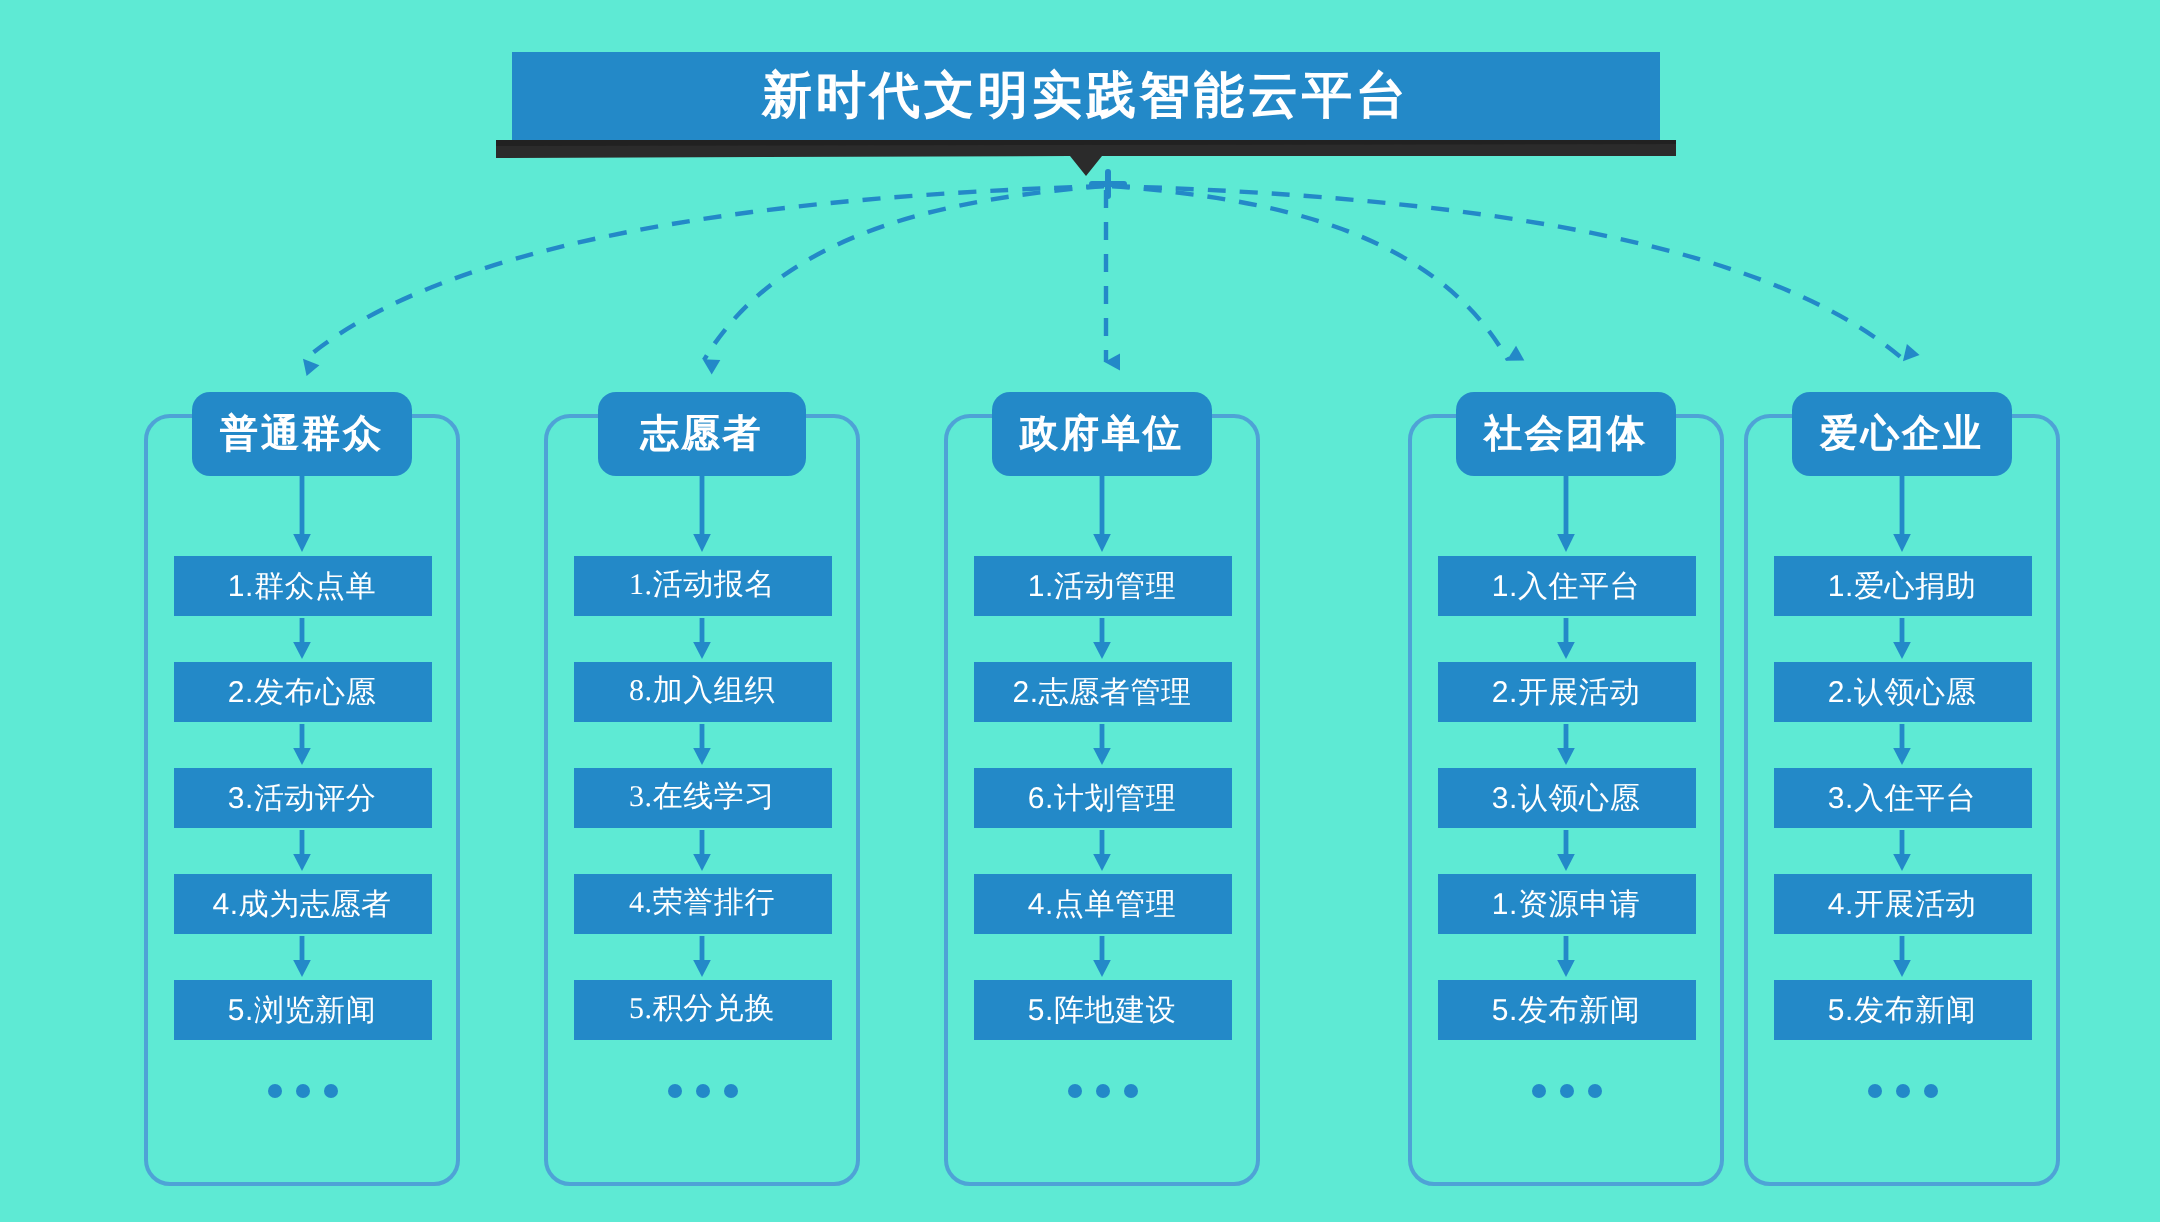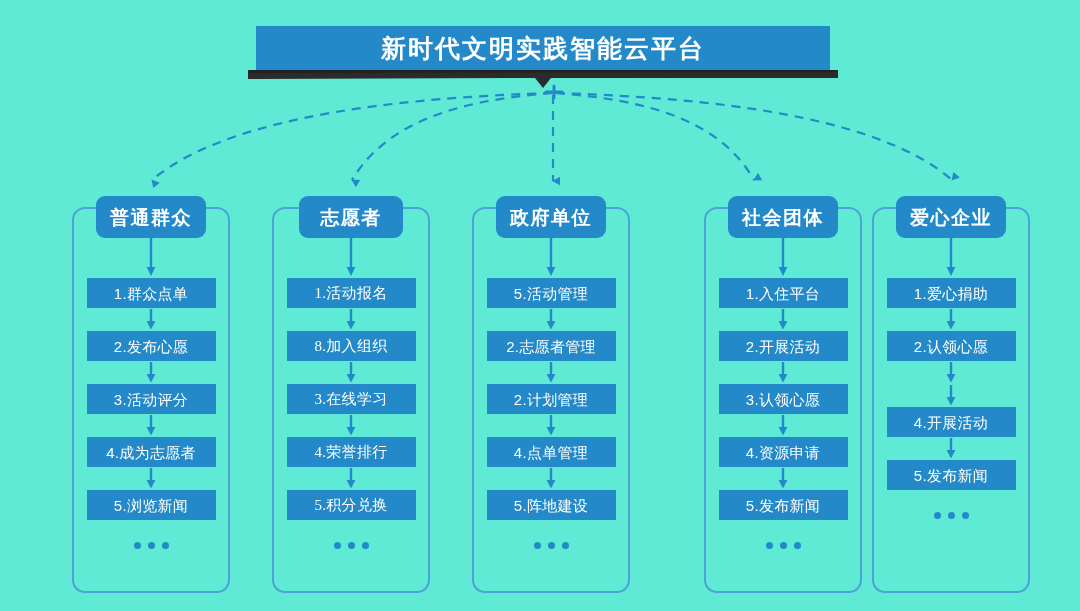--- a/index.html
+++ b/index.html
@@ -307,35 +307,35 @@
     <div class="column col-2">
       <div class="col-header">
         <div class="col-header-label">政府单位</div>
       </div>
       <div class="col-body">
         <svg class="stem-arrow" viewBox="0 0 10 40">
             <path d="M5,0 L5,30" stroke="#2389c8" stroke-width="2.4"></path>
             <path d="M0.6,29 L9.4,29 L5,38 Z" fill="#2389c8"></path>
           </svg>
         <div class="item-box">
-            <span class="item-label">5.活动管理</span>
+            <span class="item-label">1.活动管理</span>
           </div>
         <svg class="gap-arrow" viewBox="0 0 10 23">
             <path d="M5,1 L5,14" stroke="#2389c8" stroke-width="2.4"></path>
             <path d="M0.6,13 L9.4,13 L5,21.5 Z" fill="#2389c8"></path>
           </svg>
         <div class="item-box">
             <span class="item-label">2.志愿者管理</span>
           </div>
         <svg class="gap-arrow" viewBox="0 0 10 23">
             <path d="M5,1 L5,14" stroke="#2389c8" stroke-width="2.4"></path>
             <path d="M0.6,13 L9.4,13 L5,21.5 Z" fill="#2389c8"></path>
           </svg>
         <div class="item-box">
-            <span class="item-label">2.计划管理</span>
+            <span class="item-label">6.计划管理</span>
           </div>
         <svg class="gap-arrow" viewBox="0 0 10 23">
             <path d="M5,1 L5,14" stroke="#2389c8" stroke-width="2.4"></path>
             <path d="M0.6,13 L9.4,13 L5,21.5 Z" fill="#2389c8"></path>
           </svg>
         <div class="item-box">
             <span class="item-label">4.点单管理</span>
           </div>
         <svg class="gap-arrow" viewBox="0 0 10 23">
             <path d="M5,1 L5,14" stroke="#2389c8" stroke-width="2.4"></path>
@@ -376,21 +376,21 @@
             <path d="M0.6,13 L9.4,13 L5,21.5 Z" fill="#2389c8"></path>
           </svg>
         <div class="item-box">
             <span class="item-label">3.认领心愿</span>
           </div>
         <svg class="gap-arrow" viewBox="0 0 10 23">
             <path d="M5,1 L5,14" stroke="#2389c8" stroke-width="2.4"></path>
             <path d="M0.6,13 L9.4,13 L5,21.5 Z" fill="#2389c8"></path>
           </svg>
         <div class="item-box">
-            <span class="item-label">4.资源申请</span>
+            <span class="item-label">1.资源申请</span>
           </div>
         <svg class="gap-arrow" viewBox="0 0 10 23">
             <path d="M5,1 L5,14" stroke="#2389c8" stroke-width="2.4"></path>
             <path d="M0.6,13 L9.4,13 L5,21.5 Z" fill="#2389c8"></path>
           </svg>
         <div class="item-box">
             <span class="item-label">5.发布新闻</span>
           </div>
         <div class="ellipsis">
             <span></span>
@@ -416,20 +416,23 @@
             <path d="M5,1 L5,14" stroke="#2389c8" stroke-width="2.4"></path>
             <path d="M0.6,13 L9.4,13 L5,21.5 Z" fill="#2389c8"></path>
           </svg>
         <div class="item-box">
             <span class="item-label">2.认领心愿</span>
           </div>
         <svg class="gap-arrow" viewBox="0 0 10 23">
             <path d="M5,1 L5,14" stroke="#2389c8" stroke-width="2.4"></path>
             <path d="M0.6,13 L9.4,13 L5,21.5 Z" fill="#2389c8"></path>
           </svg>
+        <div class="item-box">
+            <span class="item-label">3.入住平台</span>
+          </div>
         <svg class="gap-arrow" viewBox="0 0 10 23">
             <path d="M5,1 L5,14" stroke="#2389c8" stroke-width="2.4"></path>
             <path d="M0.6,13 L9.4,13 L5,21.5 Z" fill="#2389c8"></path>
           </svg>
         <div class="item-box">
             <span class="item-label">4.开展活动</span>
           </div>
         <svg class="gap-arrow" viewBox="0 0 10 23">
             <path d="M5,1 L5,14" stroke="#2389c8" stroke-width="2.4"></path>
             <path d="M0.6,13 L9.4,13 L5,21.5 Z" fill="#2389c8"></path>

